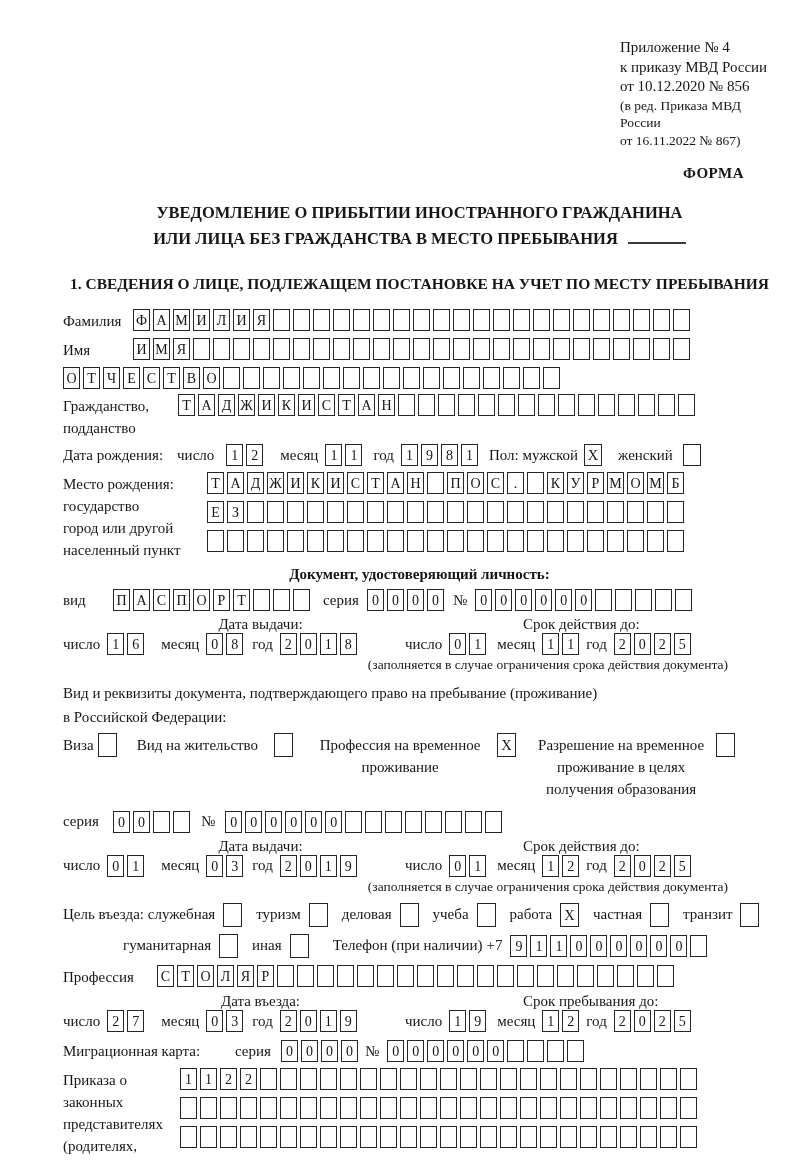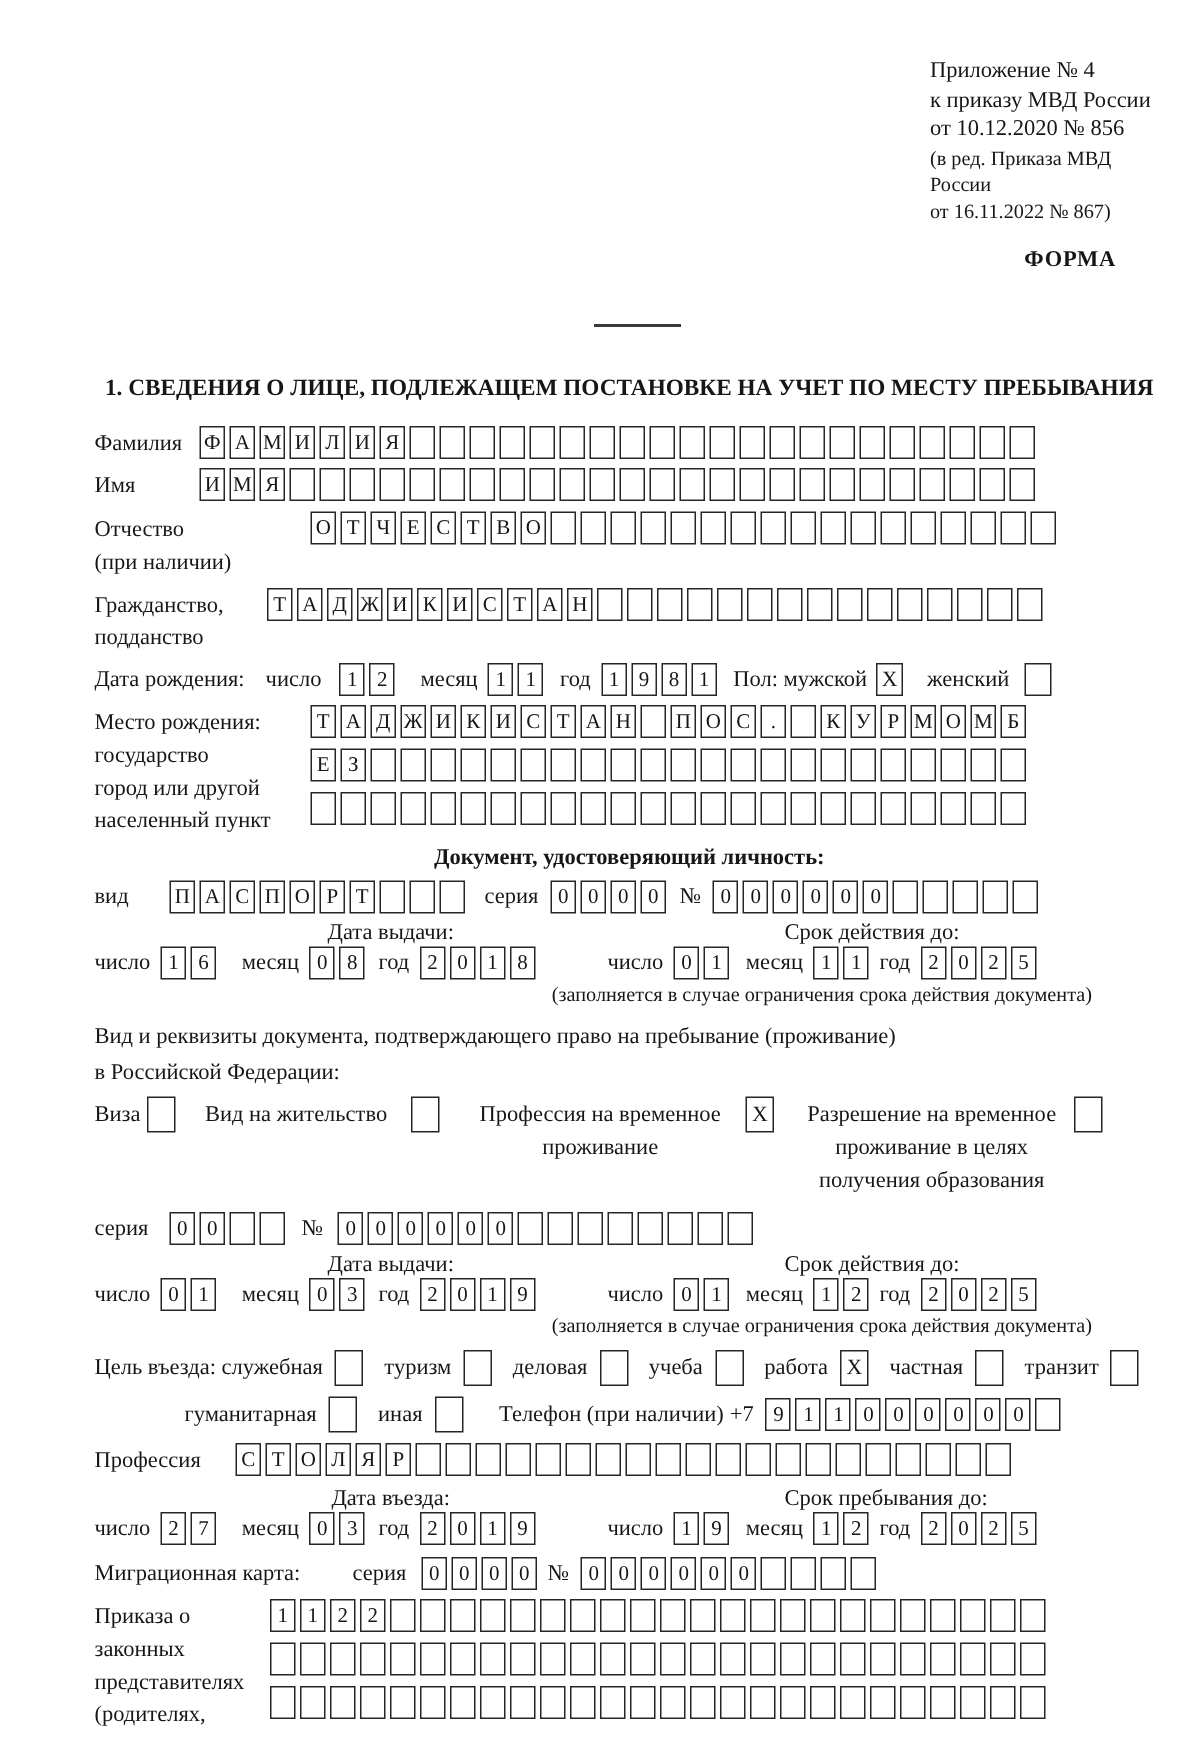--- a/index.html
+++ b/index.html
@@ -60,21 +60,22 @@
     <div>Приложение № 4</div>
     <div>к приказу МВД России</div>
     <div>от 10.12.2020 № 856</div>
     <div class="small">(в ред. Приказа МВД России</div>
     <div class="small">от 16.11.2022 № 867)</div>
   </div>
 
   <div class="forma">ФОРМА</div>
 
   <div class="title">
-    <div><span class="title-underline"></span></div>
+    <div>УВЕДОМЛЕНИЕ О ПРИБЫТИИ ИНОСТРАННОГО ГРАЖДАНИНА</div>
+    <div><span>ИЛИ ЛИЦА БЕЗ ГРАЖДАНСТВА В МЕСТО ПРЕБЫВАНИЯ</span><span class="title-underline"></span></div>
   </div>
 
   <div class="sec-heading">1. СВЕДЕНИЯ О ЛИЦЕ, ПОДЛЕЖАЩЕМ ПОСТАНОВКЕ НА УЧЕТ ПО МЕСТУ ПРЕБЫВАНИЯ</div>
 
   <div class="row">
     <div class="lbl" style="width:70px">Фамилия</div>
     <div class="cells">
         <span class="cell">Ф</span>
         <span class="cell">А</span>
         <span class="cell">М</span>
@@ -134,24 +135,20 @@
         <span class="cell"></span>
         <span class="cell"></span>
         <span class="cell"></span>
         <span class="cell"></span>
         <span class="cell"></span>
         <span class="cell"></span>
       </div>
   </div>
 
   <div class="row">
-    <div class="lbl" style="width:144px">
-      <div>Отчество</div>
-      <div>(при наличии)</div>
-    </div>
     <div class="cells">
         <span class="cell">О</span>
         <span class="cell">Т</span>
         <span class="cell">Ч</span>
         <span class="cell">Е</span>
         <span class="cell">С</span>
         <span class="cell">Т</span>
         <span class="cell">В</span>
         <span class="cell">О</span>
         <span class="cell"></span>

